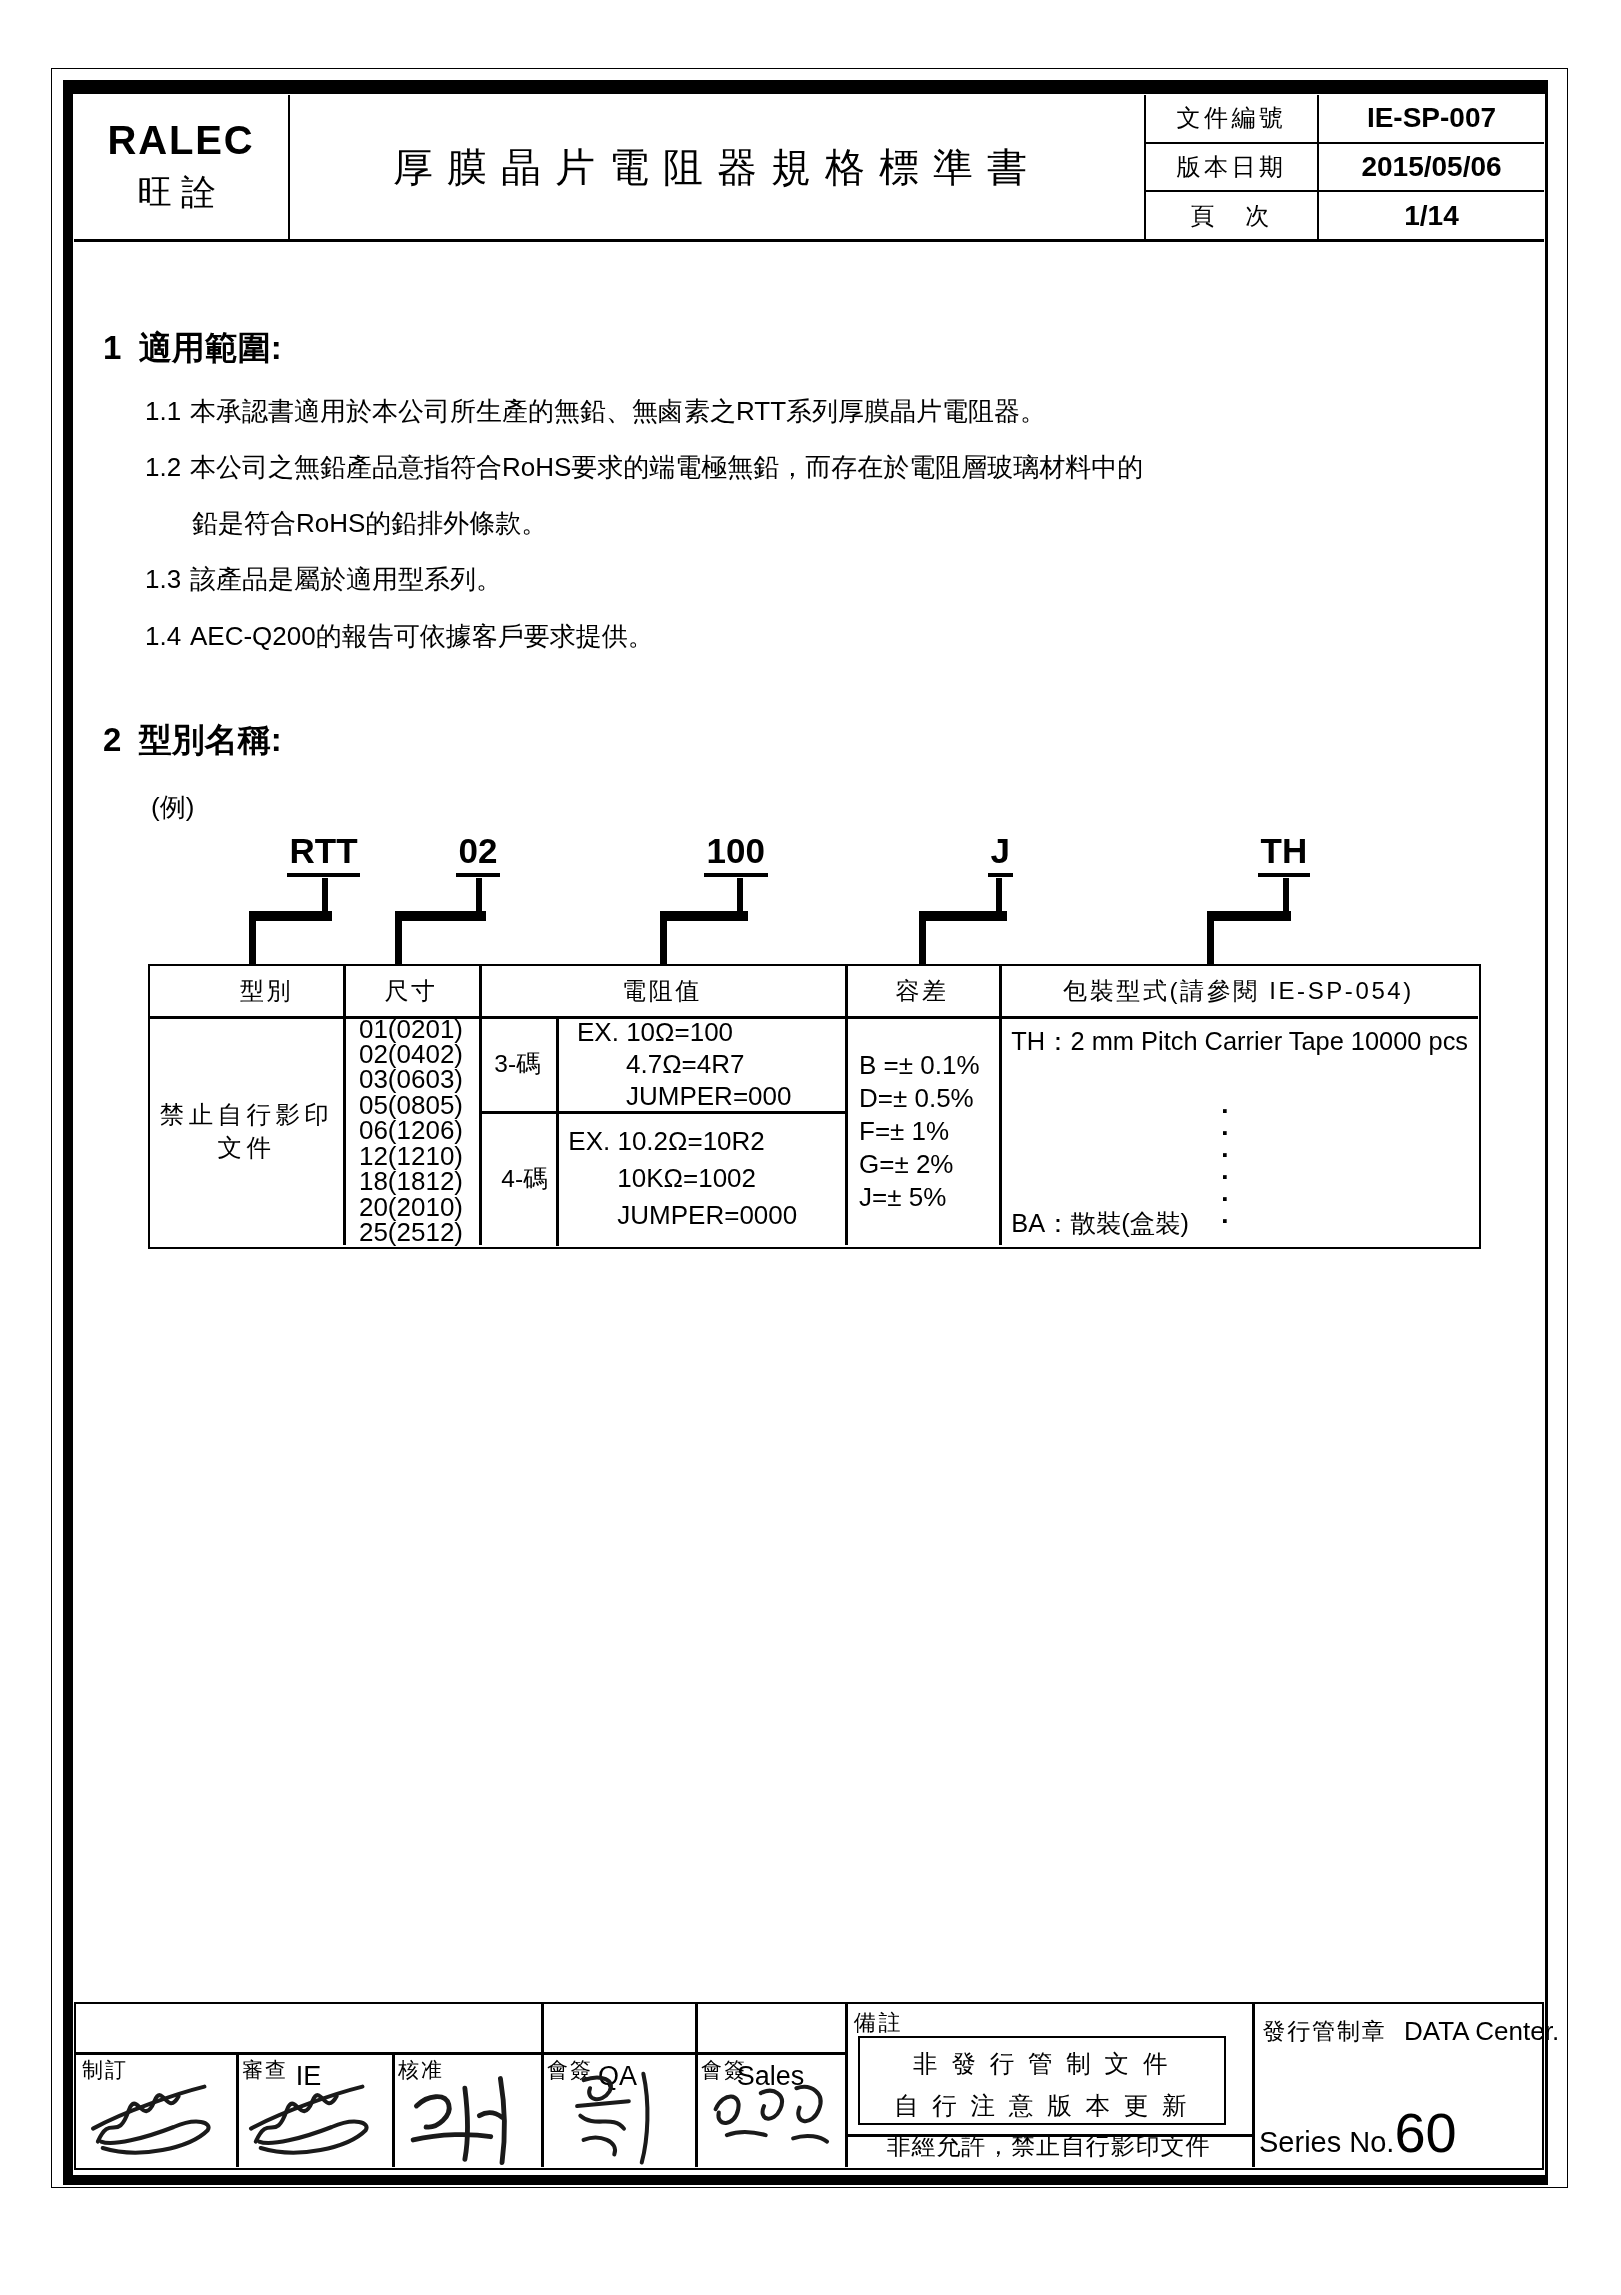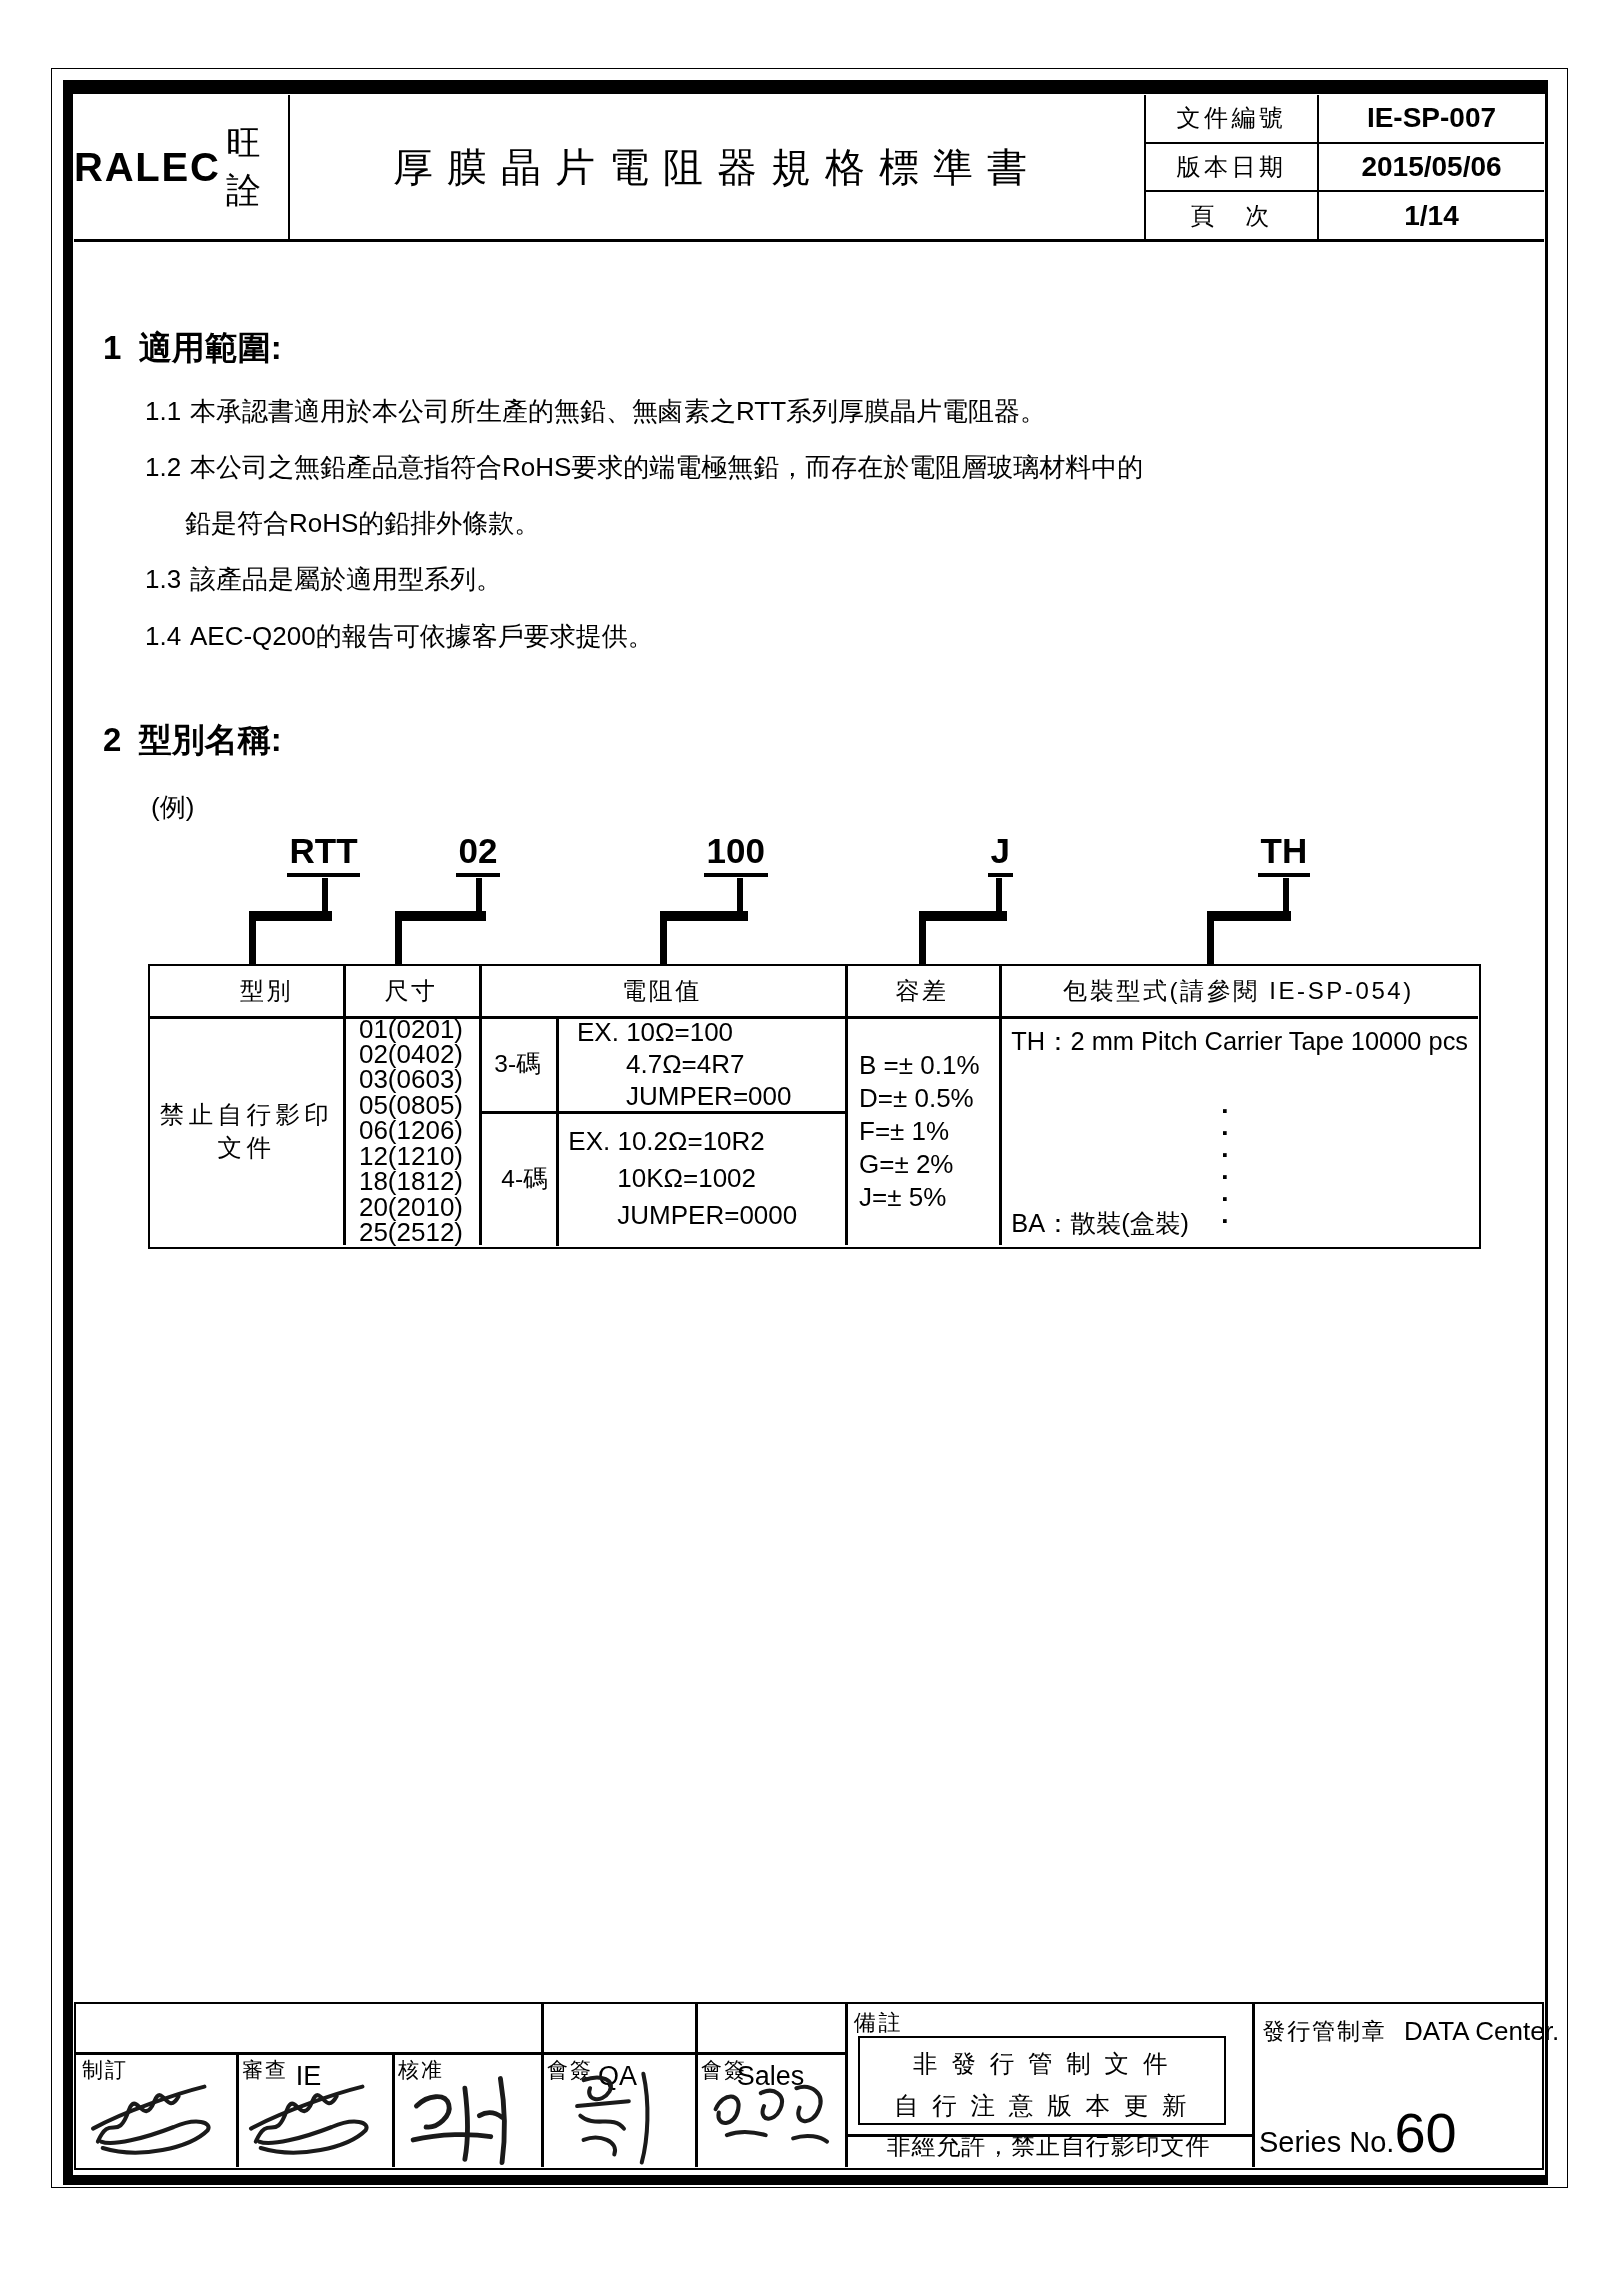--- a/index.html
+++ b/index.html
@@ -12,21 +12,21 @@
   .abs { position:absolute; }
   .ln { position:absolute; background:#000; }
 
   
   .frame-outer { position:absolute; left:51px; top:68px; width:1517px; height:2120px; border:1.8px solid #000; }
   .frame-inner { position:absolute; left:10.5px; top:10.5px; right:19px; bottom:1.8px;
                  border-style:solid; border-color:#000; border-width:14px 3.5px 10.5px 10.5px; }
 
   
   #hdr { position:absolute; left:74px; top:95px; width:1470px; height:147px; display:flex; border-bottom:3.5px solid #000; }
-  .hdr-logo { width:216px; border-right:2.6px solid #000; display:flex; flex-direction:row; align-items:center; justify-content:center; gap:5.3px; }
+  .hdr-logo { width:216px; border-right:2.6px solid #000; display:flex; flex-direction:column; align-items:center; justify-content:center; gap:5.3px; }
   .hdr-logo .en { font-size:40px; font-weight:bold; letter-spacing:1.8px; }
   .hdr-logo .cn { font-size:35px; letter-spacing:8.8px; }
   .hdr-title { flex:1; border-right:2.6px solid #000; display:flex; align-items:center; justify-content:center;
                font-size:40px; letter-spacing:14px; white-space:nowrap; }
   .hdr-fields { width:398px; display:flex; flex-direction:column; }
   .hdr-row { flex:1; display:flex; border-bottom:2.6px solid #000; }
   .hdr-row:last-child { border-bottom:none; }
   .hdr-label { width:173px; border-right:2.6px solid #000; display:flex; align-items:center; justify-content:center;
                font-size:24px; letter-spacing:3.5px; }
   .hdr-value { flex:1; display:flex; align-items:center; justify-content:center; font-size:28px; font-weight:bold; }
@@ -108,21 +108,21 @@
 
   <div class="sec-head" style="left:103px; top:326px;">
     <span class="n">1</span><span>適用範圍:</span>
   </div>
   <div class="item" style="left:145px; top:394px;">
     <span class="n">1.1</span><span>本承認書適用於本公司所生產的無鉛、無鹵素之RTT系列厚膜晶片電阻器。</span>
   </div>
   <div class="item" style="left:145px; top:450px;">
     <span class="n">1.2</span><span>本公司之無鉛產品意指符合RoHS要求的端電極無鉛，而存在於電阻層玻璃材料中的</span>
   </div>
-  <div class="item" style="left:185px; top:506px;">
+  <div class="item" style="left:192px; top:506px;">
     <span>鉛是符合RoHS的鉛排外條款。</span>
   </div>
   <div class="item" style="left:145px; top:562px;">
     <span class="n">1.3</span><span>該產品是屬於適用型系列。</span>
   </div>
   <div class="item" style="left:145px; top:619px;">
     <span class="n">1.4</span><span>AEC-Q200的報告可依據客戶要求提供。</span>
   </div>
 
   <div class="sec-head" style="left:103px; top:718px;">

